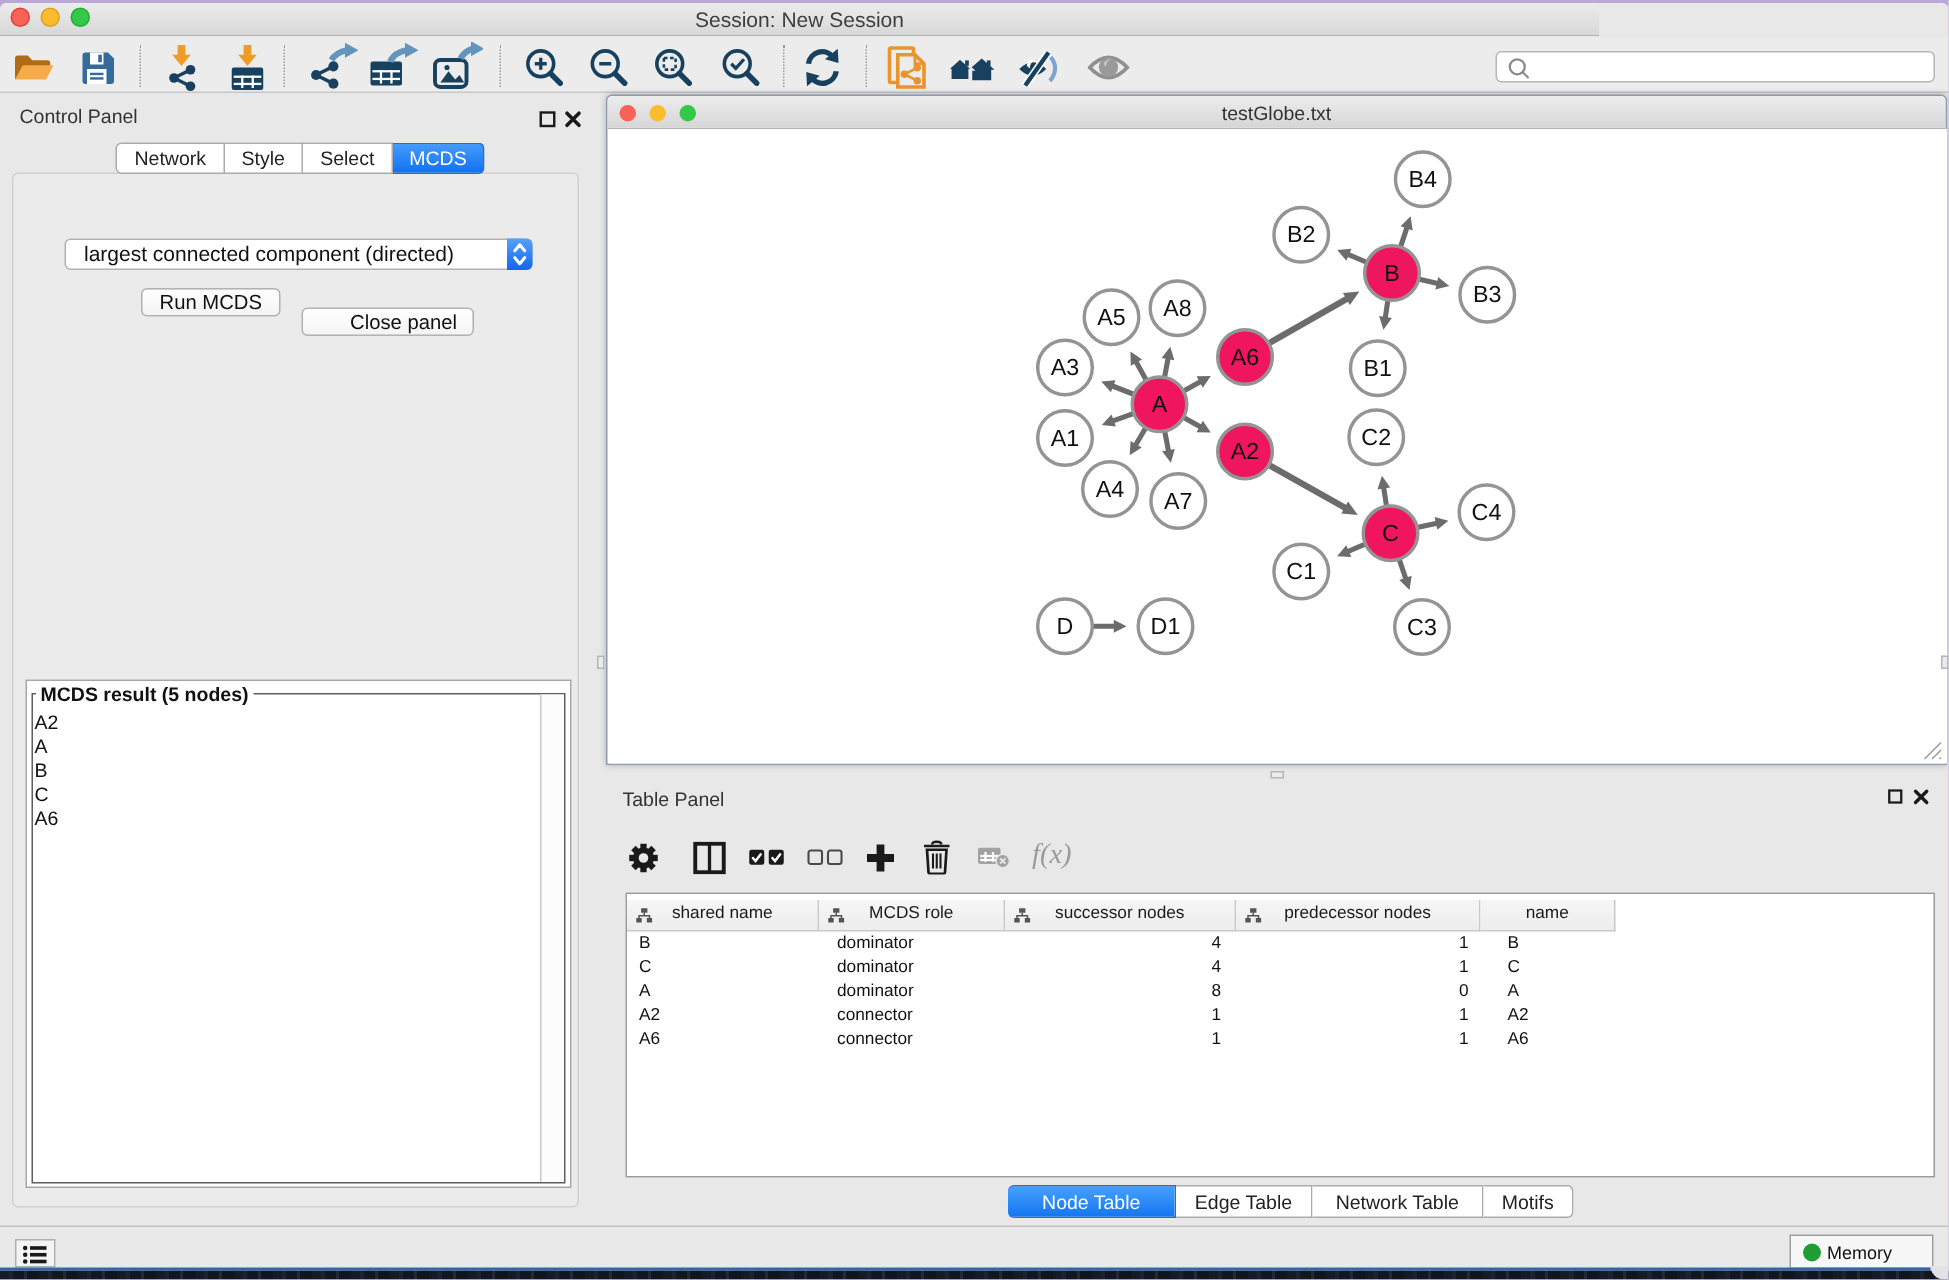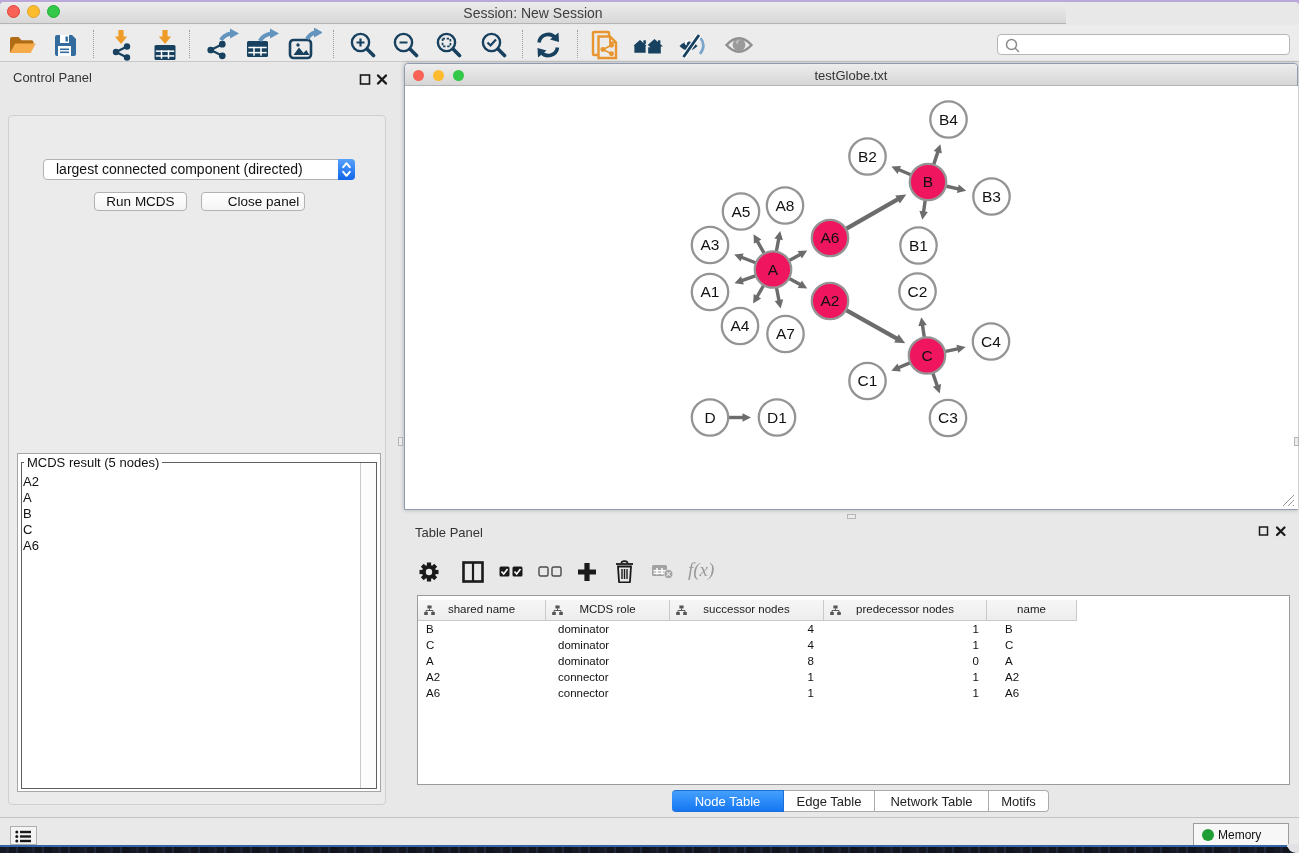--- a/index.html
+++ b/index.html
@@ -22,21 +22,21 @@
 .tab.first { border-left:1px solid #ababab; border-radius:4px 0 0 4px; }
 .tab.last { border-radius:0 4px 4px 0; }
 .tab.sel { background:linear-gradient(#459bfc,#1272f0); color:#fff; border-color:#1e6ed8; }
 #optlabel { position:absolute; left:3px; top:133px; width:394px; text-align:center; font-size:15px; color:#1a1a1a; }
 #dropdown { position:absolute; left:43px; top:157px; width:312px; height:21px; background:#fff; border:1px solid #b2b2b2; border-radius:4px; font-size:14px; color:#111; line-height:19px; padding-left:12px; }
 #ddspin { position:absolute; right:-1px; top:-1px; width:17px; height:21px; background:linear-gradient(#57a1fd,#1166ea); border-radius:0 4px 4px 0; }
 .btn { position:absolute; height:19px; background:linear-gradient(#ffffff,#f4f4f4); border:1px solid #b2b2b2; border-radius:4px; font-size:13.5px; color:#111; text-align:center; line-height:17px; }
 
 #resbox { position:absolute; left:17px; top:451px; width:364px; height:339px; background:#fff; border:1px solid #a6a6a6; }
 #resborder { position:absolute; left:3px; top:8px; right:3px; bottom:2px; border:1px solid #5f5f5f; }
-#restitle { position:absolute; left:6px; top:1px; background:#fff; padding:0 3px; font-size:13px; color:#111; }
+#restitle { position:absolute; left:6px; top:1px; background:#fff; padding:0 3px; font-size:13px; color:#111;font-weight:bold; }
 #reslist { position:absolute; left:5px; top:20px; font-size:13px; color:#111; line-height:16px; }
 #resscroll { position:absolute; top:9px; right:4px; bottom:3px; width:16px; background:#fcfcfc; border-left:1px solid #c9c9c9; }
 
 #netwin { position:absolute; left:404px; top:61px; width:894px; height:447px; background:#fff; border:1px solid #8e9bb1; border-radius:4px 4px 0 0; box-shadow:0 0 4px rgba(0,0,0,0.25); }
 #nettitle { position:absolute; left:0; top:0; width:100%; height:22px; background:linear-gradient(#ededed,#d6d6d6); border-bottom:1px solid #b3b3b3; border-radius:4px 4px 0 0; }
 .tl2 { position:absolute; top:6px; width:11px; height:11px; border-radius:50%; }
 #netname { position:absolute; top:4px; width:100%; text-align:center; font-size:13px; color:#333; }
 #netcanvas { position:absolute; left:1px; top:22px; width:892px; height:423px; background:#fff; }
 
 #tptitle { position:absolute; left:415px; top:523px; font-size:13px; color:#333; }
@@ -188,25 +188,31 @@
         </svg>
       </div>
   </div>
 
   <div id="cptitle">Control Panel</div>
   <svg class="abs" style="left:359px;top:71px;" width="30" height="13" viewBox="0 0 30 13">
       <rect x="1.5" y="2" width="9" height="9" fill="none" stroke="#1a1a1a" stroke-width="1.6"></rect>
       <path d="M19 2.5 l8 8 M27 2.5 l-8 8" stroke="#1a1a1a" stroke-width="2.4" stroke-linecap="round"></path>
     </svg>
   <div id="cppanel"></div>
+  <div class="tabrow" style="left:77px;top:93px;">
+    <div class="tab first" style="width:73px;">Network</div>
+    <div class="tab" style="width:52px;">Style</div>
+    <div class="tab" style="width:60px;">Select</div>
+    <div class="tab sel last" style="width:61px;">MCDS</div>
+  </div>
   <div id="dropdown">largest connected component (directed)<div id="ddspin"><svg width="17" height="21" viewBox="0 0 17 21">
           <path d="M5.2 8.2 l3.3 -4 l3.3 4 M5.2 12.8 l3.3 4 l3.3 -4" stroke="#fff" stroke-width="2" fill="none" stroke-linecap="round" stroke-linejoin="round"></path>
         </svg></div></div>
   <div class="btn" style="left:94px;top:190px;width:93px;">Run MCDS</div>
-  <div class="btn" style="left:201px;top:190px;width:104px;padding-left:21px;">Close panel</div>
+  <div class="btn" style="left:201px;top:203px;width:115px;padding-left:21px;">Close panel</div>
   <div id="resbox">
     <div id="resborder"></div>
     <div id="restitle">MCDS result (5 nodes)</div>
     <div id="reslist">A2<br>A<br>B<br>C<br>A6</div>
     <div id="resscroll"></div>
   </div>
 
   <div id="netwin">
     <div id="nettitle">
       <div class="tl2" style="left:8px;background:#f96256;"></div>

